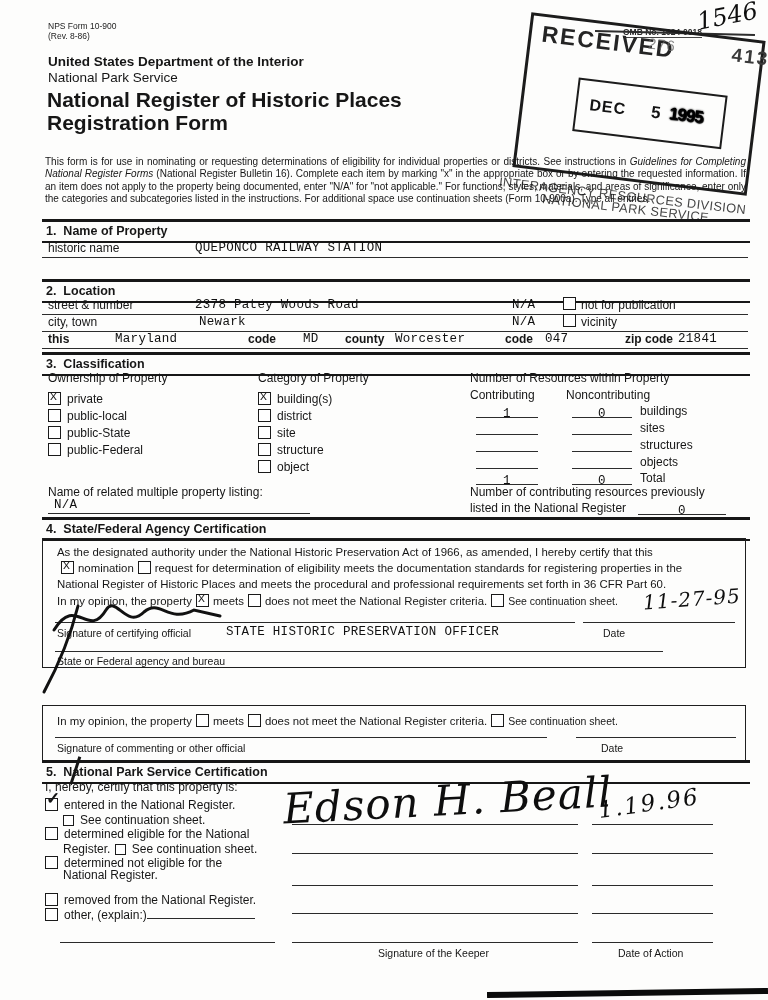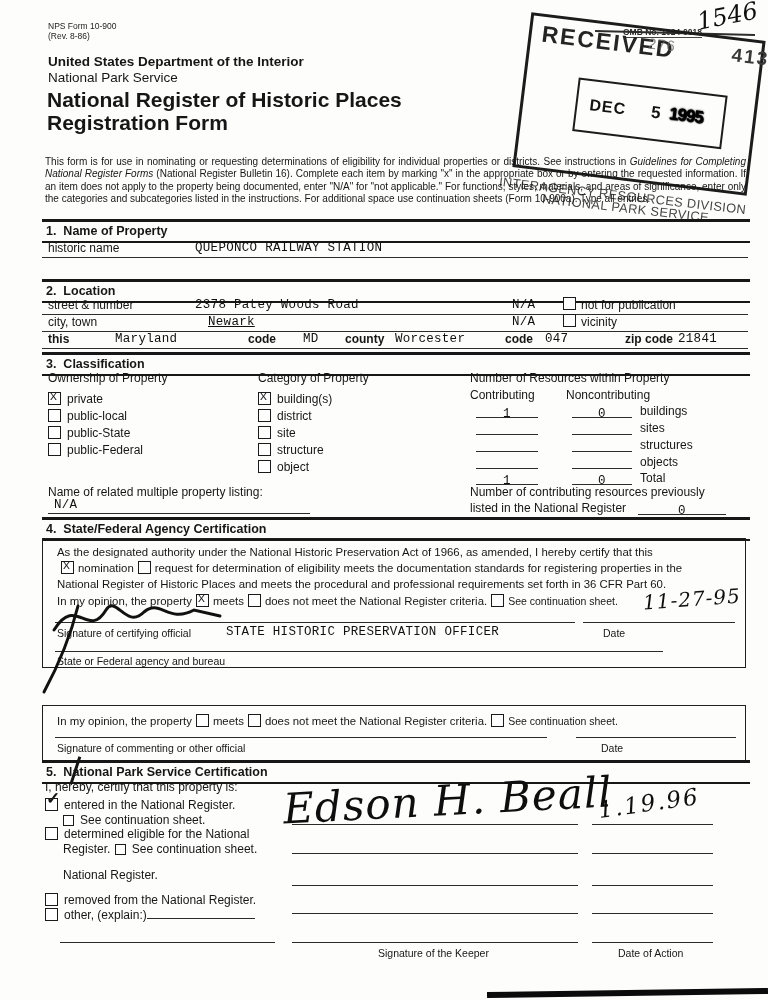--- a/index.html
+++ b/index.html
@@ -85,21 +85,21 @@
   <div class="abs sechead" style="top:279px;">2.  Location</div>
   <div class="abs frow" style="top:297px;height:17px;">
     <span class="lbl" style="left:6px;">street &amp; number</span>
     <span class="mono" style="left:153px;">2378 Patey Woods Road</span>
     <span class="mono" style="left:470px;">N/A</span>
     <span style="left:521px;"><span class="cb"></span></span>
     <span class="lbl" style="left:539px;">not for publication</span>
   </div>
   <div class="abs frow" style="top:315px;height:16px;">
     <span class="lbl" style="left:6px;">city, town</span>
-    <span class="mono" style="left:166px;text-decoration:underline;">Newark</span>
+    <span class="mono" style="left:157px;">Newark</span>
     <span class="mono" style="left:470px;">N/A</span>
     <span style="left:521px;"><span class="cb"></span></span>
     <span class="lbl" style="left:539px;">vicinity</span>
   </div>
   <div class="abs frow" style="top:331px;height:17px;">
     <span class="lbl b" style="left:6px;">this</span>
     <span class="mono" style="left:73px;">Maryland</span>
     <span class="lbl b" style="left:206px;">code</span>
     <span class="mono" style="left:261px;">MD</span>
     <span class="lbl b" style="left:303px;">county</span>
@@ -201,20 +201,21 @@
   </div>
 
   <div class="abs sechead" style="top:760px;">5.  National Park Service Certification</div>
   <div class="abs penstroke" style="left:74px;top:756px;height:28px;"></div>
   <div class="abs lbl" style="left:45px;top:780px;">I, hereby, certify that this property is:</div>
 
   <div class="abs cbrow" style="left:45px;top:795px;"><span class="cb"><span class="bigcheck">✓</span></span><span class="cbl">entered in the National Register.</span></div>
   <div class="abs cbrow" style="left:63px;top:810px;"><span class="cb cb-sm"></span><span class="cbl sm">See continuation sheet.</span></div>
   <div class="abs cbrow" style="left:45px;top:824px;"><span class="cb"></span><span class="cbl">determined eligible for the National</span></div>
   <div class="abs cbrow" style="left:63px;top:839px;"><span class="cbl" style="margin-left:0;">Register.</span> <span class="cb cb-sm"></span><span class="cbl sm">See continuation sheet.</span></div>
+  <div class="abs cbrow" style="left:45px;top:853px;"><span class="cb"></span><span class="cbl">determined not eligible for the</span></div>
   <div class="abs lbl" style="left:63px;top:868px;">National Register.</div>
   <div class="abs cbrow" style="left:45px;top:890px;"><span class="cb"></span><span class="cbl">removed from the National Register.</span></div>
   <div class="abs cbrow" style="left:45px;top:905px;"><span class="cb"></span><span class="cbl">other, (explain:)</span><span style="display:inline-block;width:108px;border-bottom:1.7px solid #2a2a2a;height:11px;"></span></div>
   <div class="abs sigline" style="left:60px;top:942px;width:215px;"></div>
 
   <div class="abs hand" style="left:283px;top:776px;font-size:42px;transform:rotate(-3deg);letter-spacing:1px;white-space:nowrap;">Edson H. Beall</div>
   <div class="abs hand" style="left:598px;top:790px;font-size:23px;transform:rotate(-8deg);letter-spacing:2px;">1.19.96</div>
 
   <div class="abs sigline" style="left:292px;top:824px;width:286px;"></div>
   <div class="abs sigline" style="left:592px;top:824px;width:121px;"></div>

